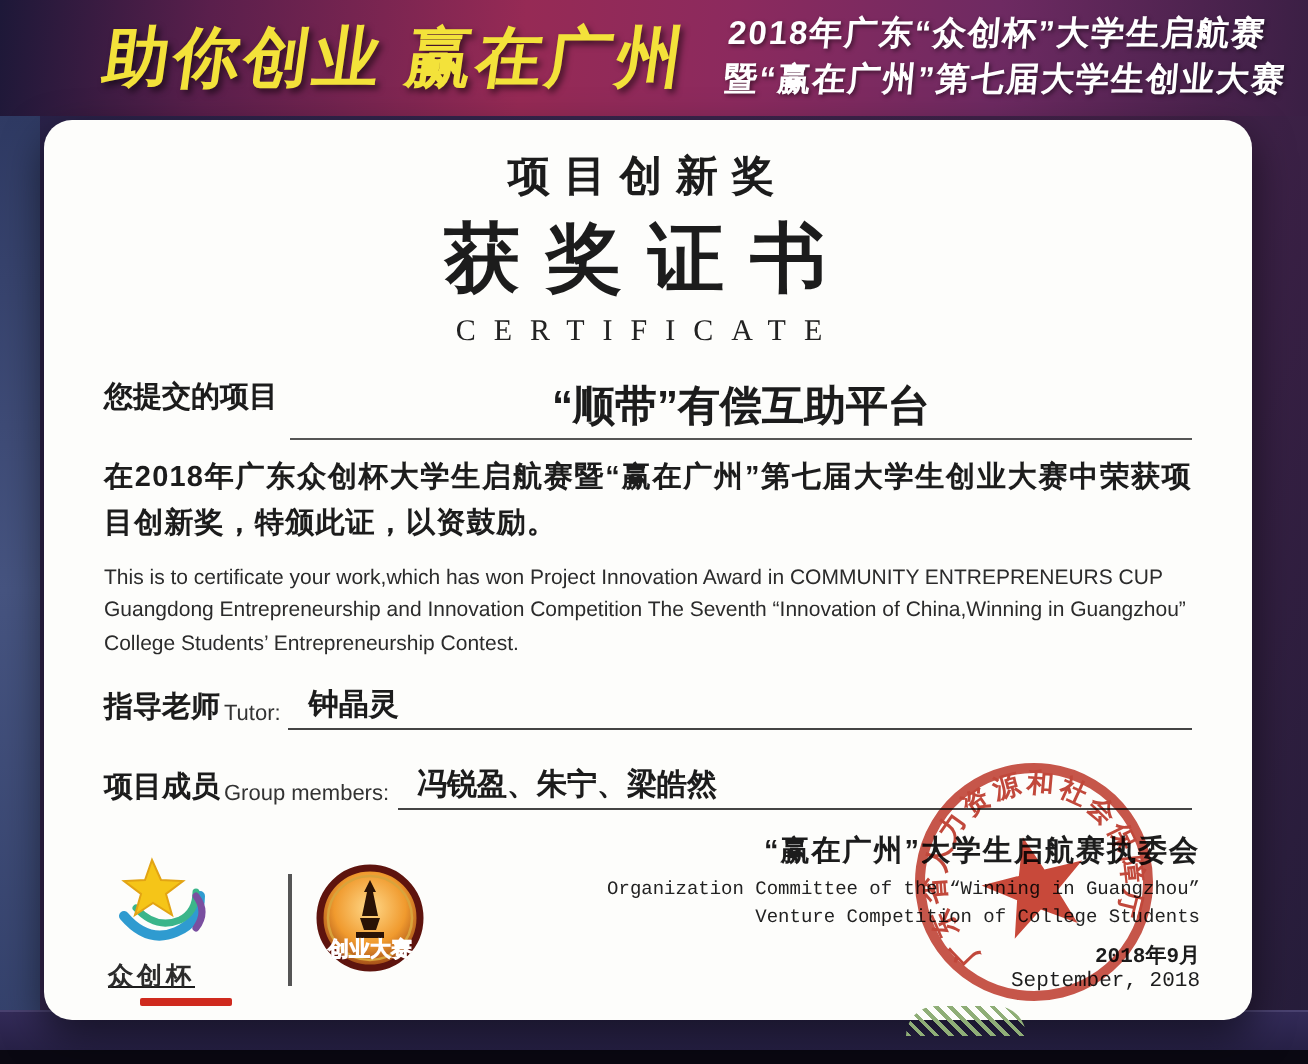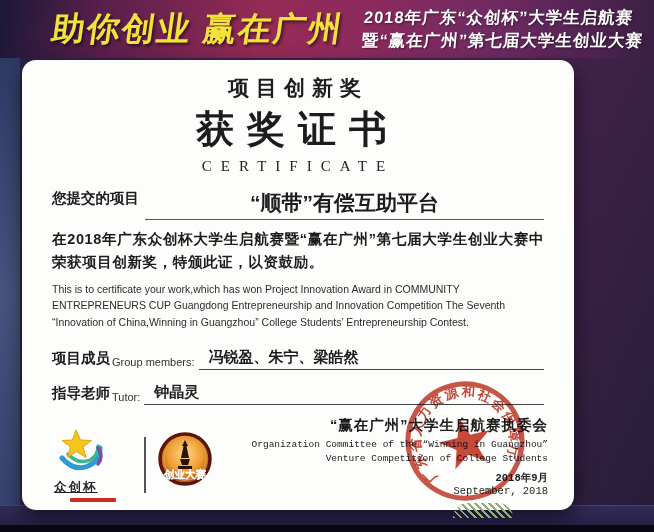--- a/index.html
+++ b/index.html
@@ -12,21 +12,21 @@
   
   .banner{position:absolute;left:0;top:0;width:654px;height:58px;z-index:2;
     background:linear-gradient(95deg,#1d1838 0%,#5a1f4c 16%,#962a55 40%,#8c2a5e 56%,#6e2a62 76%,#3a1f44 100%);
     display:flex;align-items:center;padding-left:52px;box-sizing:border-box;}
   .banner-slogan{font-size:33px;font-weight:800;color:#f3e23a;transform:skewX(-8deg);
     letter-spacing:2px;text-shadow:2px 2px 3px rgba(0,0,0,.55);white-space:nowrap;}
   .banner-right{margin-left:20px;color:#ffffff;font-weight:700;font-size:16.5px;
     line-height:1.38;letter-spacing:1px;transform:skewX(-5deg);
     text-shadow:1px 1px 2px rgba(0,0,0,.5);white-space:nowrap;}
   
-  .card{position:absolute;left:22px;top:60px;width:552px;height:450px;background:#fdfdfb;
+  .card{position:absolute;left:22px;top:60px;width:604px;height:450px;background:#fdfdfb;
     border-radius:14px;box-shadow:0 8px 20px rgba(0,0,0,.55);z-index:2;
     padding:14px 30px;box-sizing:border-box;color:#1c1c1c;overflow:hidden;}
   .title-block{text-align:center;}
   .award-title{font-family:"Liberation Serif",serif;font-size:21px;font-weight:600;letter-spacing:7px;}
   .cert-title{font-family:"Liberation Serif",serif;font-size:38px;font-weight:700;
     letter-spacing:13px;margin-top:2px;}
   .cert-title-en{font-family:"Liberation Serif",serif;font-size:15px;letter-spacing:9px;
     margin-top:3px;color:#222;}
   .project-row{display:flex;margin-top:14px;}
   .project-label{font-size:14.5px;font-weight:700;white-space:nowrap;padding-bottom:2px;}
@@ -90,30 +90,30 @@
     </div>
 
     <div class="project-row">
       <span class="project-label">您提交的项目</span>
       <span class="project-field">“顺带”有偿互助平台</span>
     </div>
 
     <div class="body-cn">在2018年广东众创杯大学生启航赛暨“赢在广州”第七届大学生创业大赛中荣获项目创新奖，特颁此证，以资鼓励。</div>
     <div class="body-en">This is to certificate your work,which has won Project Innovation Award in COMMUNITY ENTREPRENEURS CUP Guangdong Entrepreneurship and Innovation Competition The Seventh “Innovation of China,Winning in Guangzhou” College Students’ Entrepreneurship Contest.</div>
 
+    <div class="field-row tutor">
+      <span class="flabel-cn">指导老师</span>
+      <span class="flabel-en">Tutor:</span>
+      <span class="fvalue">钟晶灵</span>
+    </div>
+
     <div class="field-row">
       <span class="flabel-cn">项目成员</span>
       <span class="flabel-en">Group members:</span>
       <span class="fvalue">冯锐盈、朱宁、梁皓然</span>
-    </div>
-
-    <div class="field-row tutor">
-      <span class="flabel-cn">指导老师</span>
-      <span class="flabel-en">Tutor:</span>
-      <span class="fvalue">钟晶灵</span>
     </div>
 
     <div class="footer-block">
       <div class="committee-cn">“赢在广州”大学生启航赛执委会</div>
       <div class="committee-en">
         <div>Organization Committee of the “Winning in Guangzhou”</div>
         <div>Venture Competition of College Students</div>
       </div>
       <div class="date-cn">2018年9月</div>
       <div class="date-en">September, 2018</div>

